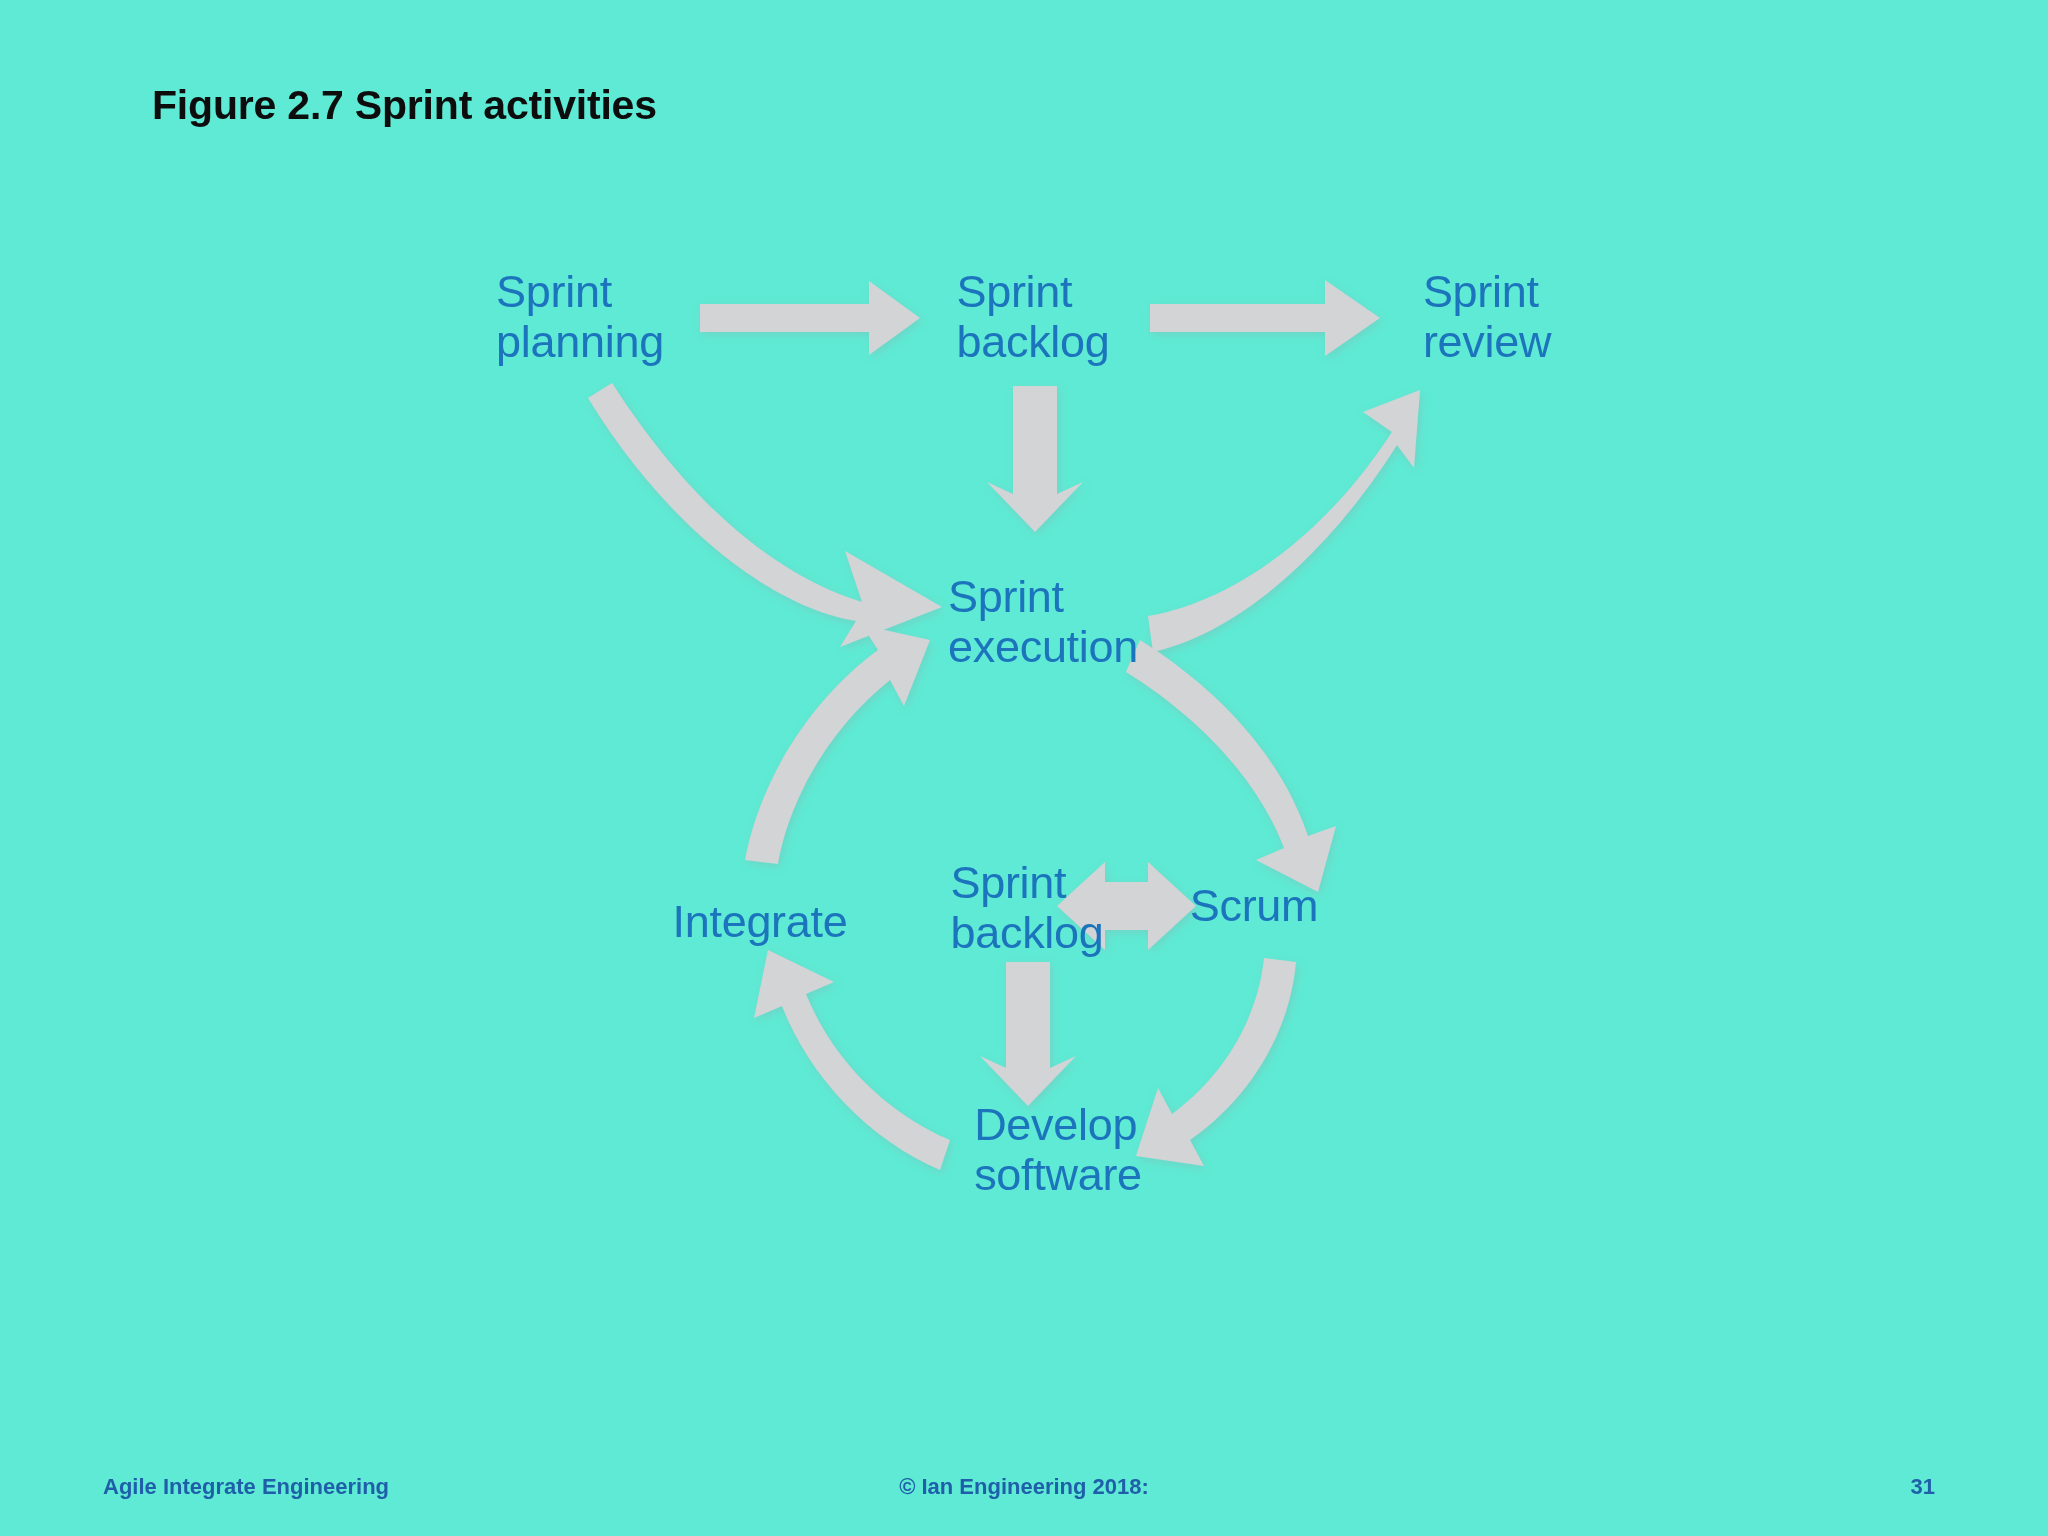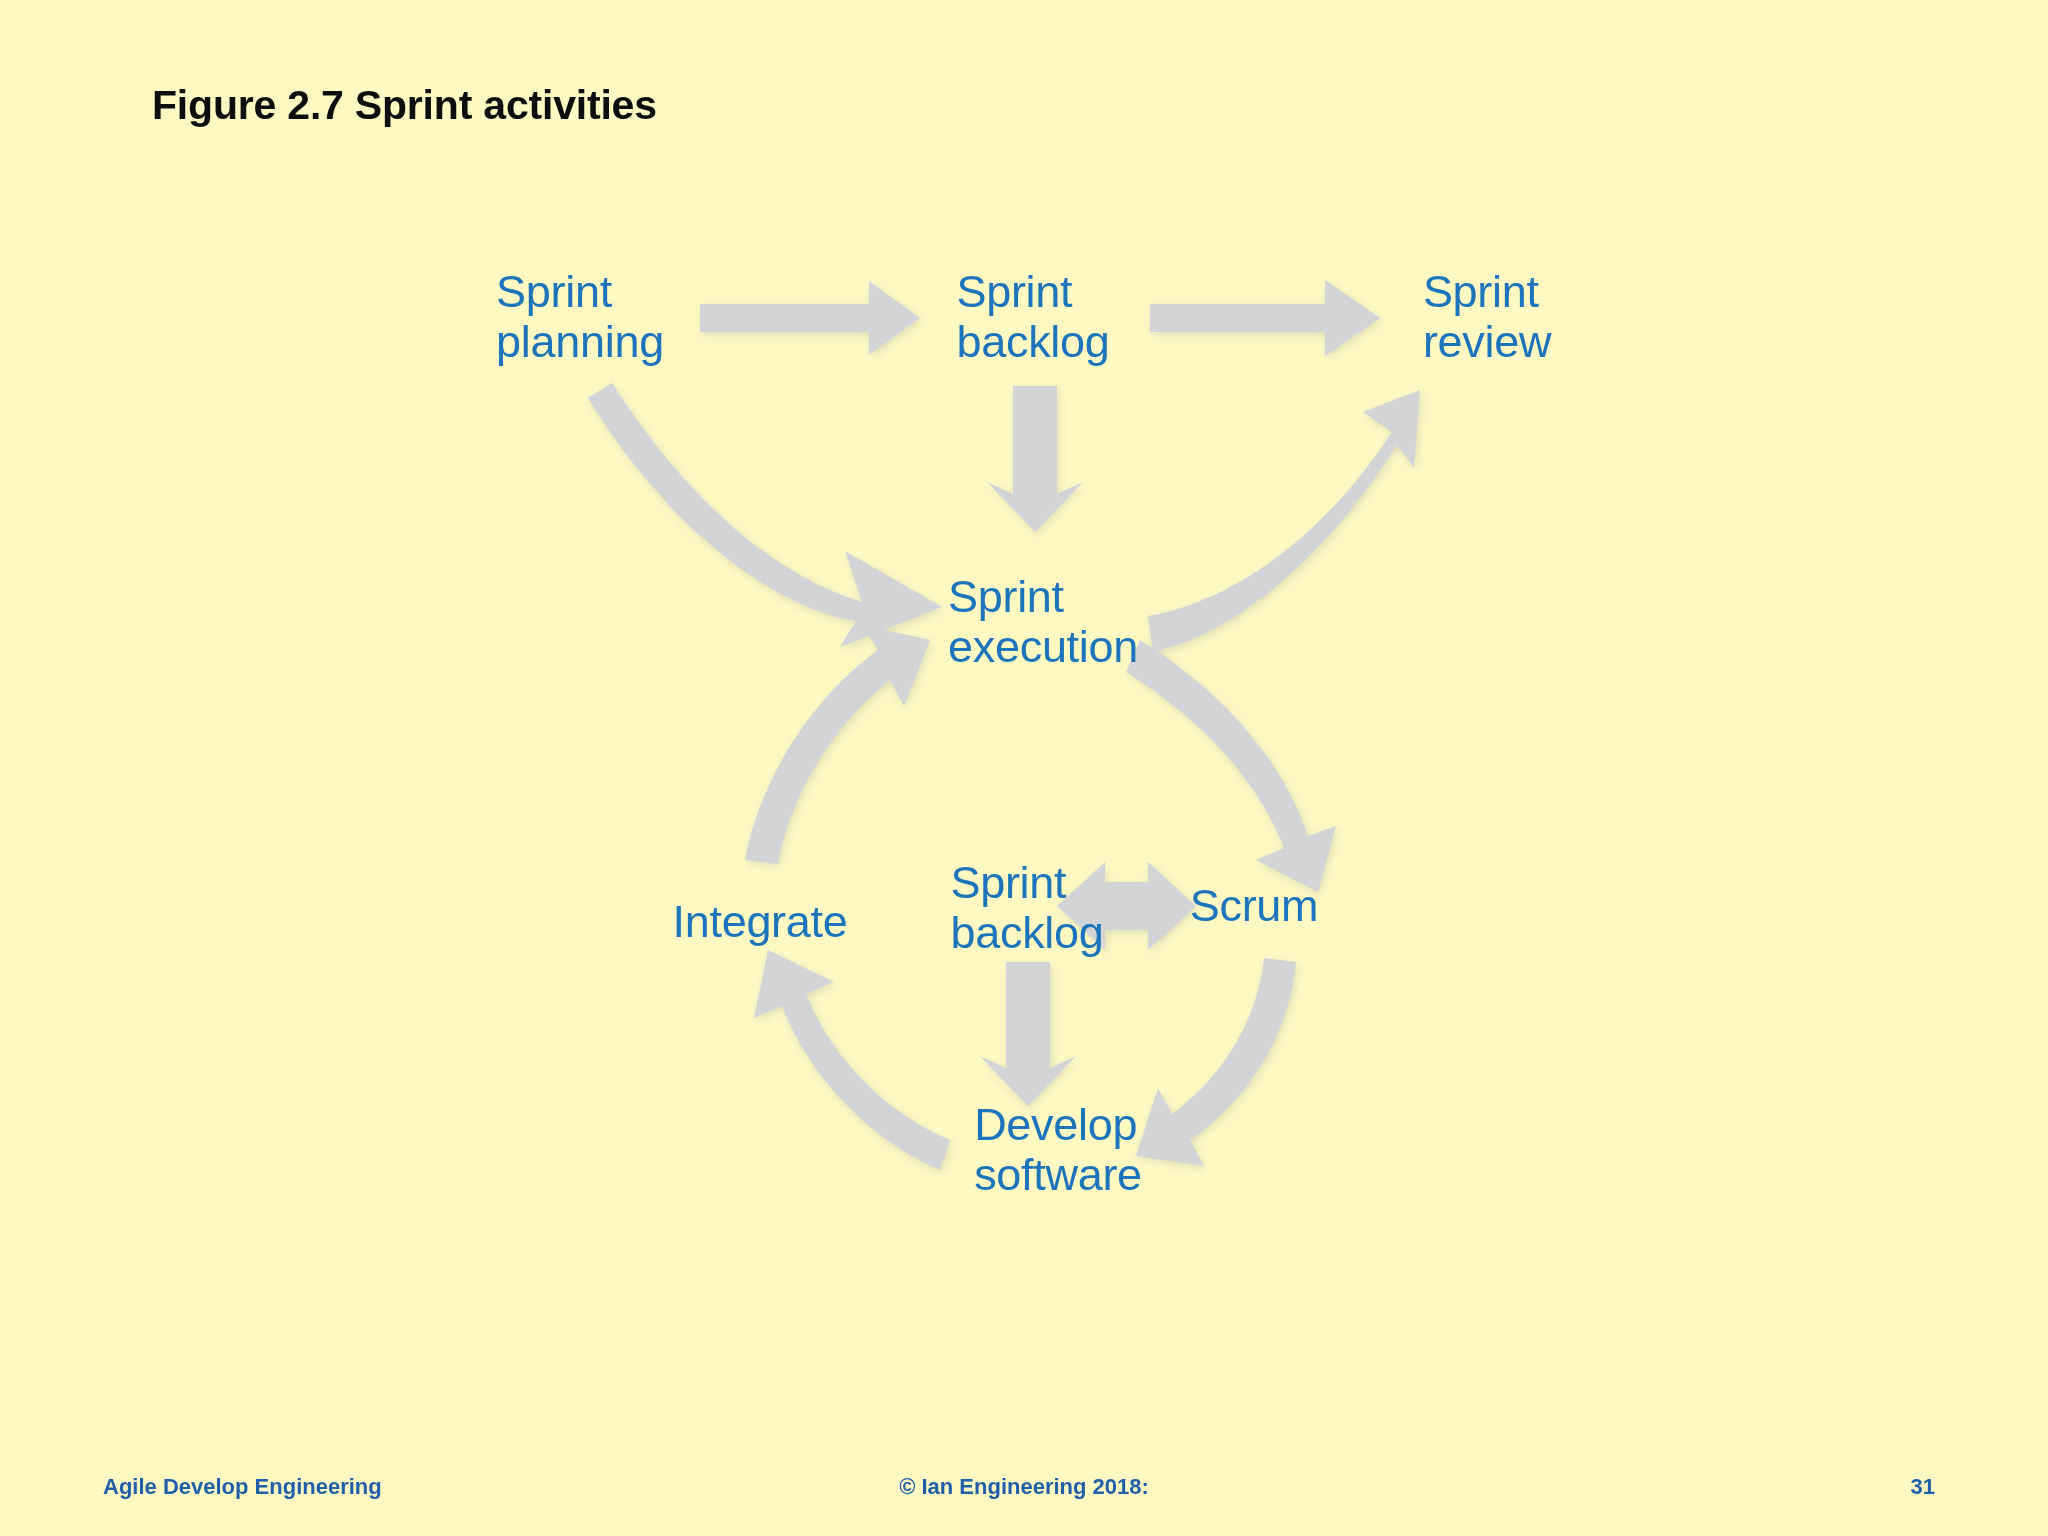--- a/index.html
+++ b/index.html
@@ -11,21 +11,21 @@
     width: 2048px;
     height: 1536px;
     background: #ebebeb;
     font-family: "Liberation Sans", sans-serif;
     overflow: hidden;
     position: relative;
   }
   #slide {
     position: absolute;
     inset: 0;
-    background: #fef9c3;
+    background: #5eead4;
   }
 
   
   #slide-title {
     position: absolute;
     left: 152px;
     top: 82px;
     font-size: 41px;
     font-weight: bold;
     color: #0d0d0d;
@@ -151,18 +151,18 @@
   <div class="node" style="left:1043px; top:622px;">Sprint
 execution</div>
   <div class="node" style="left:760px;  top:922px;">Integrate</div>
   <div class="node" style="left:1027px; top:908px;">Sprint
 backlog</div>
   <div class="node" style="left:1254px; top:906px;">Scrum</div>
   <div class="node" style="left:1058px; top:1150px;">Develop
 software</div>
 
   <div id="footer">
-    <div class="footer-text" id="footer-left">Agile Develop Engineering</div>
+    <div class="footer-text" id="footer-left">Agile Integrate Engineering</div>
     <div class="footer-text" id="footer-center">© Ian Engineering 2018:</div>
     <div class="footer-text" id="footer-right">31</div>
   </div>
 
 </div>
 
 </body></html>

